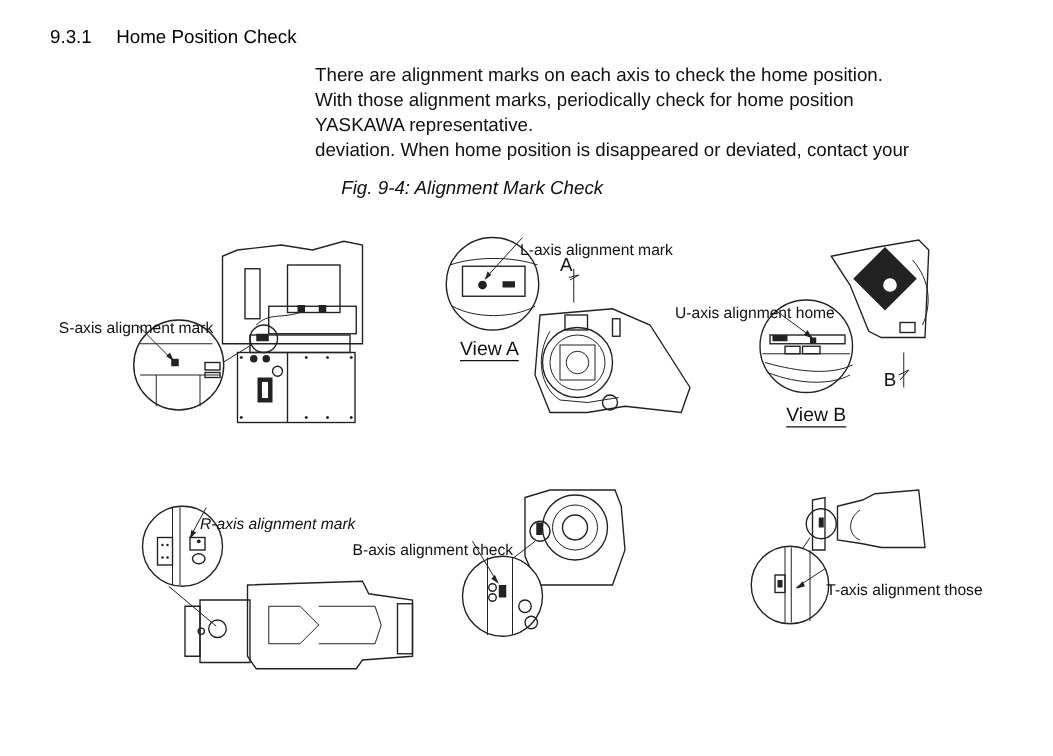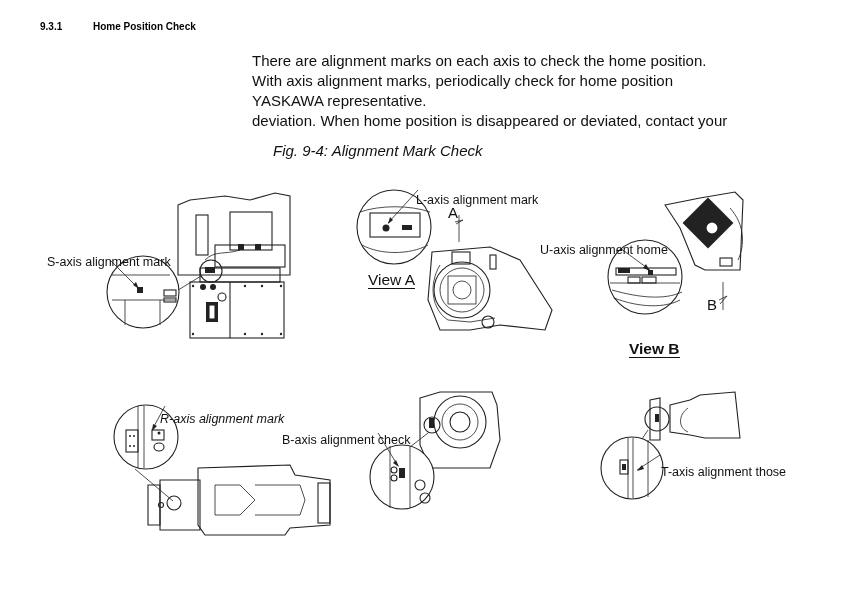--- a/index.html
+++ b/index.html
@@ -1,17 +1,17 @@
 <!DOCTYPE html>
 <html><head>
   <meta charset="utf-8">
   <style>
     html, body { margin: 0; padding: 0; background: #ffffff; }
     body { width: 842px; height: 605px; position: relative; overflow: hidden; font-family: "Liberation Sans", sans-serif; color: #111; }
-    .heading { position: absolute; left: 40px; top: 21px; font-size: 10px; font-weight: bold; color: #000; }
+    .heading { position: absolute; left: 40px; top: 21px; font-size: 15px; font-weight: normal; color: #000; }
     .heading .num { display: inline-block; width: 53px; }
     .body-text { position: absolute; left: 252px; top: 51px; width: 540px; font-size: 15px; line-height: 20px; color: #111; }
     .body-text p { margin: 0; }
     .caption { position: absolute; left: 253px; top: 142px; font-size: 15px; font-style: italic; color: #111; margin-left: 20px; }
     .lbl { position: absolute; font-size: 12.5px; color: #111; white-space: nowrap; margin-top: 18px; }
     .view-lbl { position: absolute; font-size: 15.5px; color: #111; border-bottom: 1.5px solid #111; line-height: 17px; white-space: nowrap; }
     .dir-lbl { position: absolute; font-size: 15px; color: #111; }
     svg.art { position: absolute; left: 0; top: 0; width: 842px; height: 605px; pointer-events: none; }
     svg.art .ln { fill: none; stroke: #222; stroke-width: 1.1; }
     svg.art .th { fill: none; stroke: #222; stroke-width: 0.8; }
@@ -20,21 +20,21 @@
   </style>
 </head>
 <body>
 
 <div class="heading">
   <span class="num">9.3.1</span><span>Home Position Check</span>
 </div>
 
 <div class="body-text">
   <p>There are alignment marks on each axis to check the home position.</p>
-  <p>With axis alignment marks, periodically check for home position</p>
+  <p>With those alignment marks, periodically check for home position</p>
   <p>YASKAWA representative.</p>
   <p>deviation. When home position is disappeared or deviated, contact your</p>
 </div>
 
 <div class="caption">Fig. 9-4: Alignment Mark Check</div>
 
 <svg class="art" viewBox="0 0 842 605">
 
   <g>
     <path class="ln" d="M178,205 L190,200 L225,196 L250,200 L275,193 L290,196 L290,275 L178,275 Z"></path>
@@ -184,15 +184,15 @@
 </svg>
 
 <div class="lbl" style="left:47px; top:237px;">S-axis alignment mark</div>
 <div class="lbl" style="left:416px; top:175px;">L-axis alignment mark</div>
 <div class="lbl" style="left:540px; top:225px;">U-axis alignment home</div>
 <div class="lbl" style="left:160px; top:394px;font-style:italic;">R-axis alignment mark</div>
 <div class="lbl" style="left:282px; top:415px;">B-axis alignment check</div>
 <div class="lbl" style="left:661px; top:447px;">T-axis alignment those</div>
 
 <div class="view-lbl" style="left:368px; top:271px;">View A</div>
-<div class="view-lbl" style="left:629px; top:340px;font-weight:bold;">View B</div>
+<div class="view-lbl" style="left:629px; top:324px;">View B</div>
 <div class="dir-lbl" style="left:448px; top:204px;">A</div>
 <div class="dir-lbl" style="left:707px; top:296px;">B</div>
 
 </body></html>

